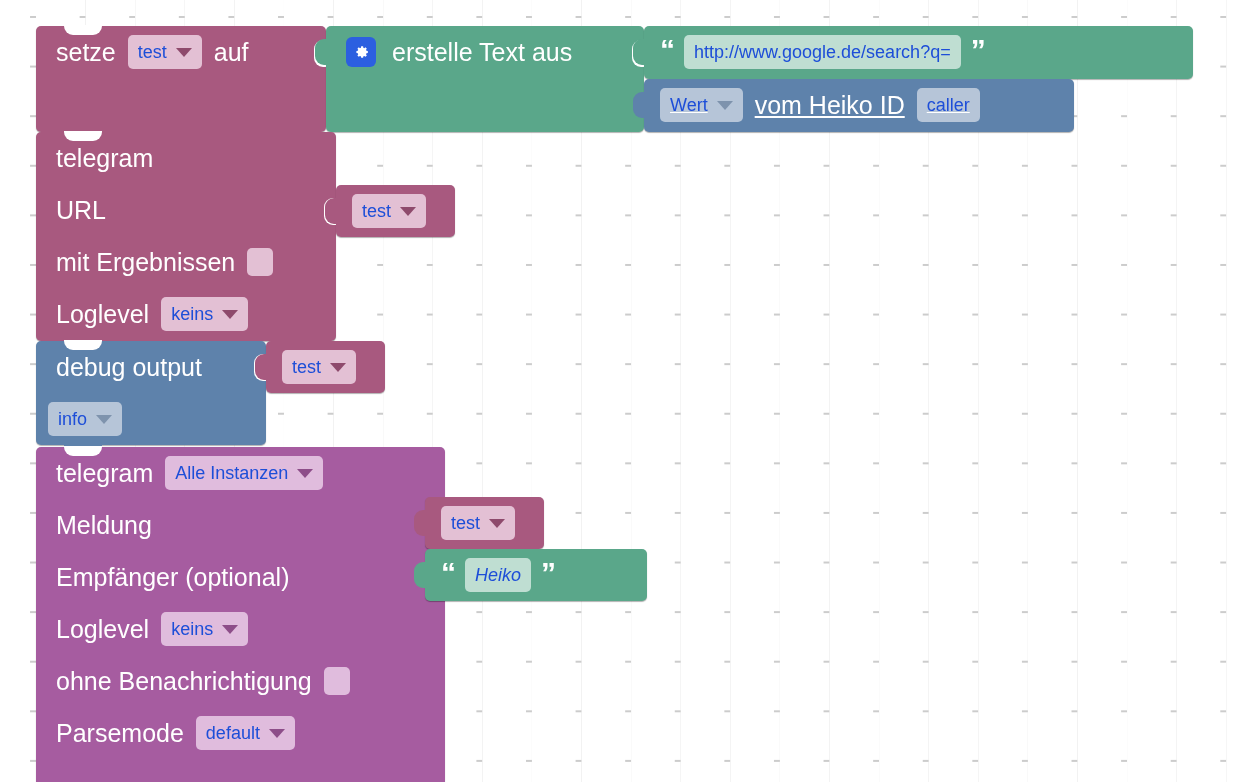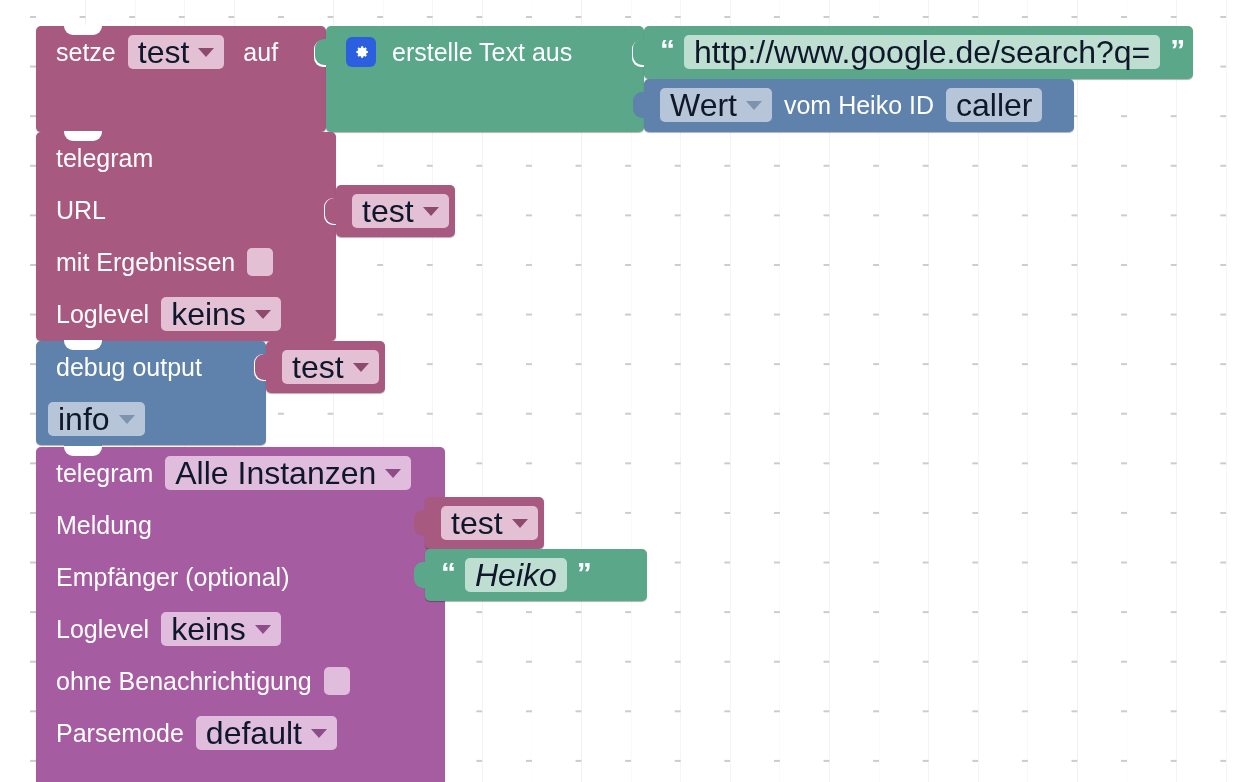--- a/index.html
+++ b/index.html
@@ -96,22 +96,22 @@
     height: 27px;
     border-radius: 9px 0 0 9px;
     background: #ffffff;
   }
 
   
   .dropdown, .textfield, .checkbox {
     display: inline-flex;
     align-items: center;
     box-sizing: border-box;
-    color: #0f172a;
-    font-size: 32px;
+    color: #1d4ed8;
+    font-size: 18px;
     border-radius: 5px;
     height: 34px;
     padding: 0 10px;
   }
   .dropdown .caret {
     display: inline-block;
     margin-left: 9px;
     width: 0; height: 0;
     border-left: 8px solid transparent;
     border-right: 8px solid transparent;
@@ -169,21 +169,21 @@
   .c-mag   { background: #a65ca0; }
   .c-mag .notch-bottom, .c-mag .plug { background: #a65ca0; }
   .c-mag .dropdown, .c-mag .textfield { background: #e0bcdd; }
   .c-mag .checkbox { background: #e0bcdd; }
   .c-mag .caret { color: #8d4d89; }
 
   
   #blk-setze      { left: 36px;  top: 26px;  width: 290px; height: 106px; }
   #blk-create     { left: 326px; top: 26px;  width: 318px; height: 106px; }
   #blk-url-text   { left: 644px; top: 26px;  width: 549px; height: 53px; }
-  #blk-getvalue   { left: 644px; top: 79px;  width: 430px; height: 53px; }
+  #blk-getvalue   { left: 644px; top: 79px;  width: 430px; height: 53px; text-decoration: underline; }
   #blk-request    { left: 36px;  top: 132px; width: 300px; height: 209px; }
   #blk-req-var    { left: 336px; top: 185px; width: 119px; height: 52px; }
   #blk-debug      { left: 36px;  top: 341px; width: 230px; height: 104px; }
   #blk-debug-var  { left: 266px; top: 341px; width: 119px; height: 52px; }
   #blk-telegram   { left: 36px;  top: 447px; width: 409px; height: 401px; }
   #blk-tg-var     { left: 425px; top: 497px; width: 119px; height: 52px; }
   #blk-tg-text    { left: 425px; top: 549px; width: 222px; height: 52px; }
 
   
   #sock-setze   { right: -1px; top: 14px; }
@@ -216,21 +216,21 @@
 
   <div id="blk-setze" class="block c-rose">
     <div class="notch-top"></div>
     <div class="notch-bottom"></div>
     <div class="row">
       <span class="lbl">setze</span>
       <span class="dropdown">
         <span>test</span>
         <span class="caret"></span>
       </span>
-      <span class="lbl" style="margin-left:19px;">auf</span>
+      <span class="lbl" style="margin-left:12px;">auf</span>
     </div>
     <div id="sock-setze" class="socket"></div>
   </div>
 
   <div id="blk-create" class="block c-green">
     <div class="plug"></div>
     <div class="row">
       <span class="gear-btn">
         <svg width="20" height="20" viewBox="0 0 24 24" aria-hidden="true">
           <path fill="#ffffff" d="M12 8.4a3.6 3.6 0 1 0 0 7.2 3.6 3.6 0 0 0 0-7.2zm0 5.4a1.8 1.8 0 1 1 0-3.6 1.8 1.8 0 0 1 0 3.6z"></path>

